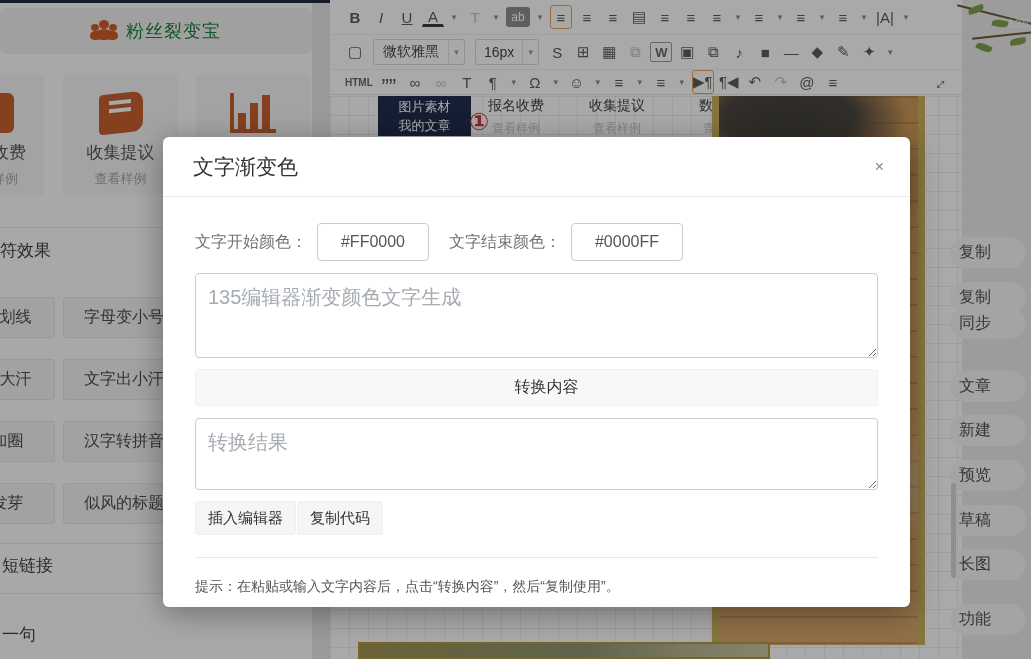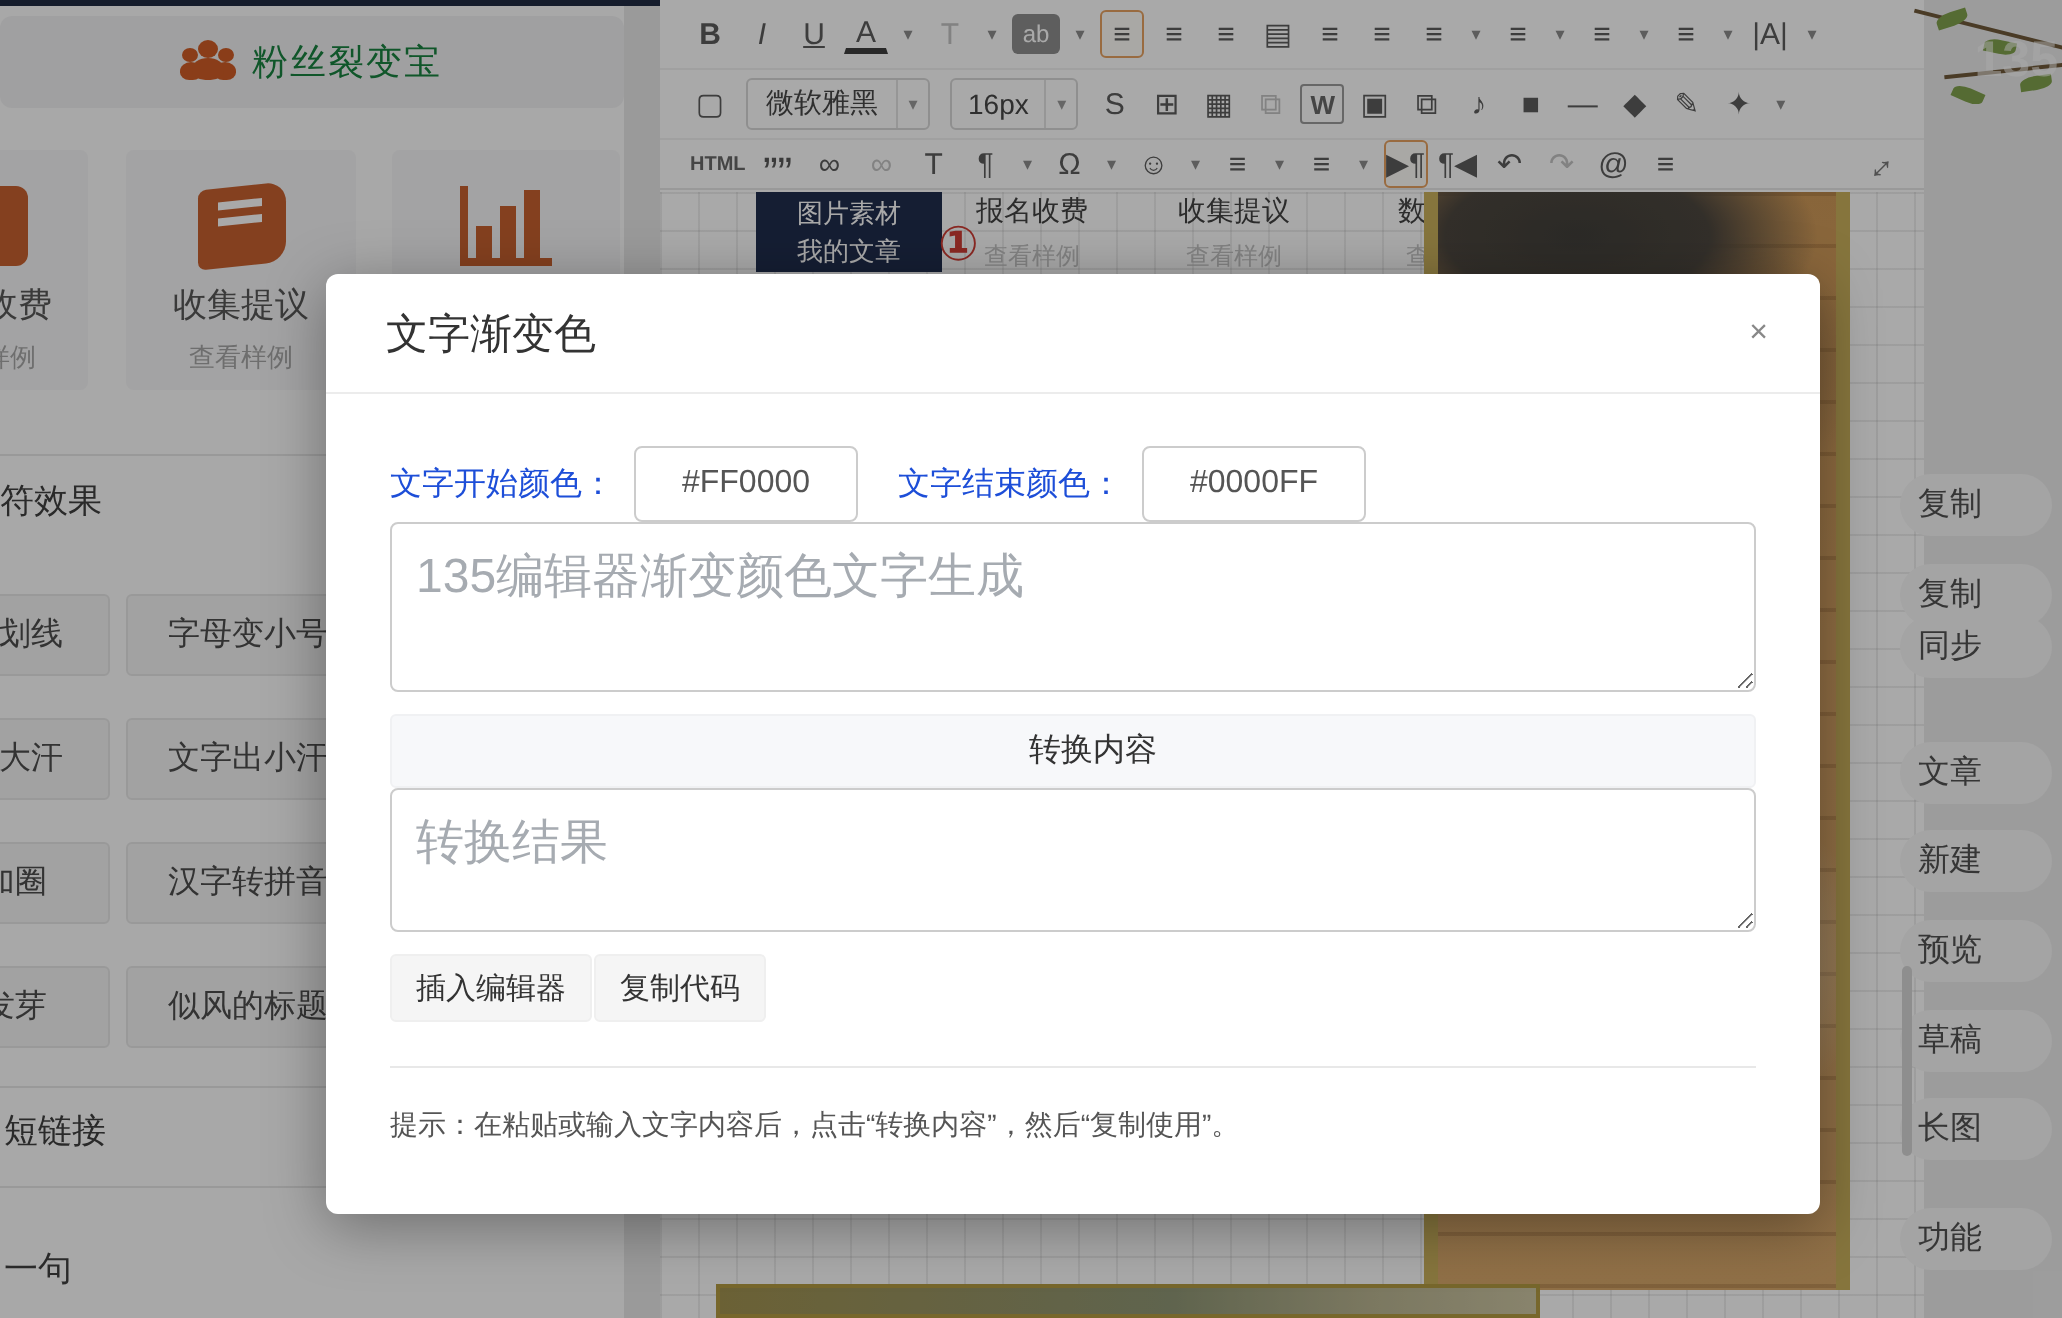--- a/index.html
+++ b/index.html
@@ -71,37 +71,37 @@
       repeating-linear-gradient(180deg, rgba(105,64,25,.22) 0 2px, rgba(0,0,0,0) 2px 26px),
       linear-gradient(180deg, #cd9755 0%, #d8a363 40%, #d9a869 100%); }
   .banner { position:absolute; left:28px; top:546px; width:412px; height:17px; border:2px solid #b39a3f;
     background:linear-gradient(90deg,#a0914e 0%, #8e9573 55%, #b9b490 80%, #cdc6a2 100%); }
 
   
   .rightbg { position:absolute; left:962px; top:0; width:69px; height:659px; background:#ececec; z-index:1; }
   .branch { position:absolute; left:-6px; top:14px; width:80px; height:2px; background:#6d5737; transform:rotate(14deg); }
   .branch2 { position:absolute; left:10px; top:34px; width:70px; height:2px; background:#6d5737; transform:rotate(-6deg); }
   .leaf { position:absolute; width:16px; height:7px; background:#7fa04a; border-radius:50% 0 50% 0; }
-  .wm { position:absolute; right:2px; top:16px; font-size:25px; font-weight:bold; color:rgba(255,255,255,.55); }
+  .wm { position:absolute; right:2px; top:16px; font-size:13px; font-weight:bold; color:rgba(255,255,255,.55); }
   .pill { position:absolute; left:950px; width:76px; height:31px; background:#f7f7f7; border-radius:16px; display:flex; align-items:center; font-size:16px; color:#4f4f4f; padding-left:9px; z-index:1; }
   .scrollthumb { position:absolute; left:951px; top:483px; width:5px; height:95px; background:#d6d6d6; border-radius:3px; z-index:1; }
 
   
   .overlay { position:absolute; inset:0; background:rgba(10,10,10,.35); z-index:5; }
   .modal { position:absolute; left:163px; top:137px; width:747px; height:470px; background:#fff; border-radius:6px; box-shadow:0 6px 30px rgba(0,0,0,.35); z-index:10; }
   .m-head { height:60px; border-bottom:1px solid #ececec; display:flex; align-items:center; padding:0 26px 0 30px; }
   .m-title { font-size:21px; color:#333; flex:1; }
   .m-close { font-size:16px; color:#888; cursor:pointer; }
   .m-body { padding:24px 32px 0 32px; position:relative; }
   .crow { display:flex; align-items:center; margin-top:2px; }
-  .clab { font-size:16px; color:#1d4ed8; }
+  .clab { font-size:16px; color:#737373; }
   .cinput { width:112px; height:38px; border:1px solid #ccc; border-radius:4px; text-align:center; font-size:16px; color:#555; margin-left:10px; font-family:inherit; }
   .cinput.second { margin-right:0; }
   .gap20 { width:20px; }
-  .mta { width:683px; border:1px solid #ccc; border-radius:4px; font-size:24px; color:#444; padding:10px 12px; margin-top:0; resize:both; font-family:inherit; display:block; }
+  .mta { width:683px; border:1px solid #ccc; border-radius:4px; font-size:20px; color:#444; padding:10px 12px; margin-top:12px; resize:both; font-family:inherit; display:block; }
   .mta::placeholder { color:#a6abb1; }
   #ta1 { height:85px; }
   #ta2 { height:72px; }
   .convert { width:683px; height:37px; margin-top:11px; background:#f7f8fa; border:1px solid #f0f1f3; border-radius:3px; font-size:16px; color:#333; font-family:inherit;padding-left:20px; }
   .btnrow { display:flex; gap:1px; margin-top:11px; }
   .gbtn { height:34px; background:#f5f5f5; border:1px solid #efefef; border-radius:3px; font-size:15px; color:#333; padding:0 12px; font-family:inherit; }
   .m-div { width:683px; height:1px; background:#e8e8e8; margin-top:22px; }
   .hint { font-size:14px; color:#555; margin-top:20px; }
 </style>
 </head>

